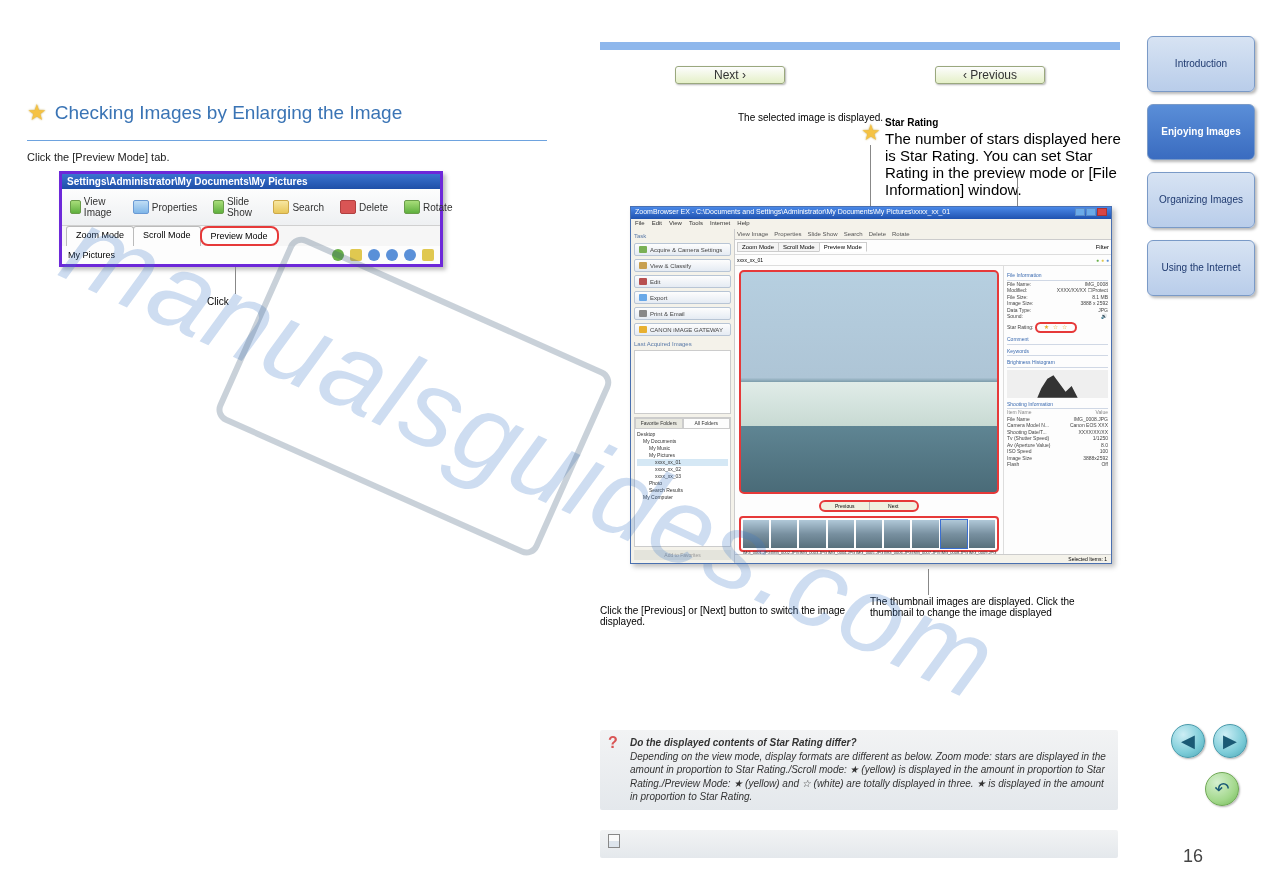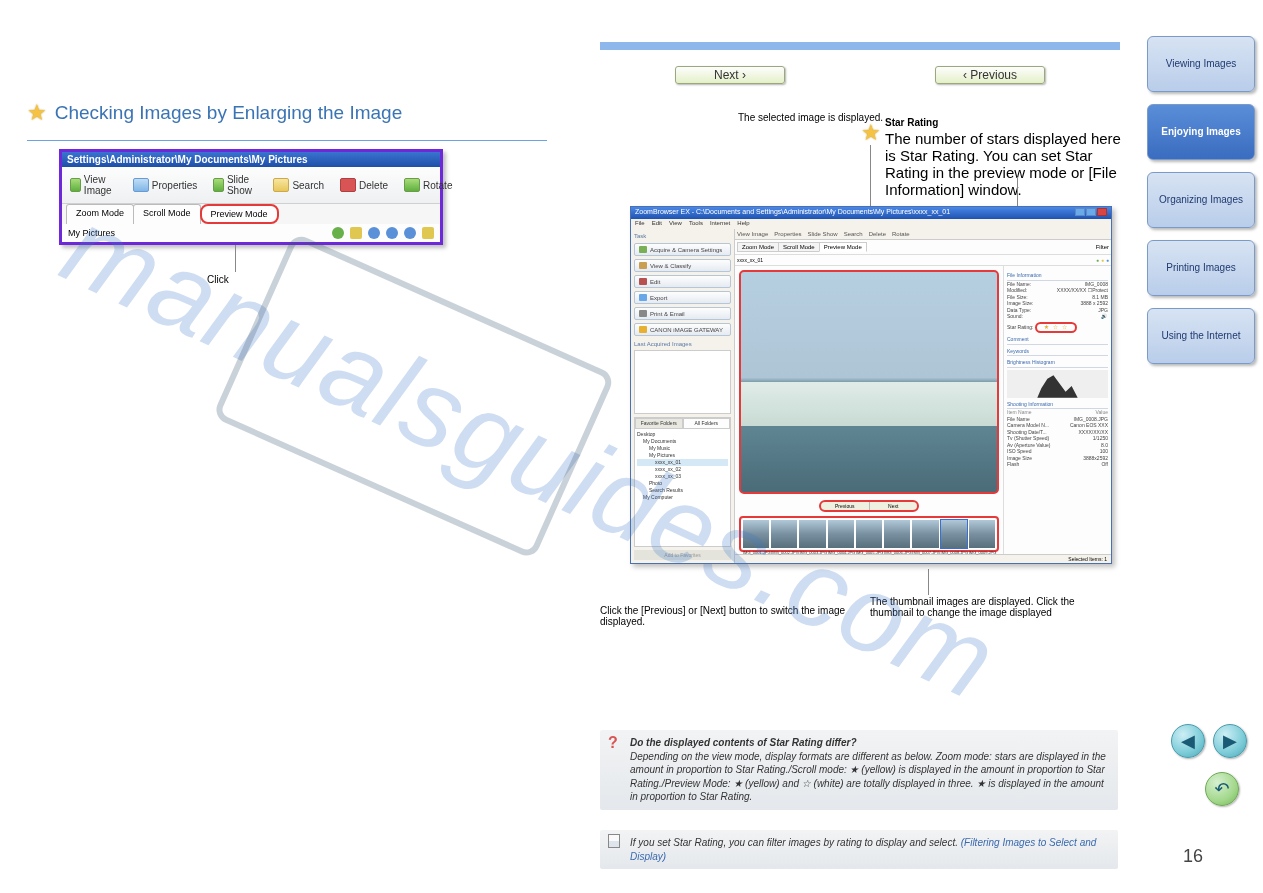--- a/index.html
+++ b/index.html
@@ -529,20 +529,21 @@
 <body>
 
 <div class="watermark">manualsguides.com</div>
 
 <div class="left-col">
   <div class="section-title">
     <span class="star">★</span>
     <span>Checking Images by Enlarging the Image</span>
   </div>
   <div class="blue-underline"></div>
+  <div class="step-text">Click the [Preview Mode] tab.</div>
 
   <div class="toolbar-screenshot">
     <div class="titlebar">Settings\Administrator\My Documents\My Pictures</div>
     <div class="toolbar-row">
       <div class="tb-btn">
           <span class="tb-icon"></span>
           <span>View Image</span>
         </div>
       <div class="tb-btn">
           <span class="tb-icon blue"></span>
@@ -811,31 +812,26 @@
 <div class="info-box q">
   <span class="qmark">?</span>
   <div class="body">
     <b>Do the displayed contents of Star Rating differ?</b><br>
     <span>Depending on the view mode, display formats are different as below. Zoom mode: stars are displayed in the amount in proportion to Star Rating./Scroll mode: ★ (yellow) is displayed in the amount in proportion to Star Rating./Preview Mode: ★ (yellow) and ☆ (white) are totally displayed in three. ★ is displayed in the amount in proportion to Star Rating.</span>
   </div>
 </div>
 
 <div class="info-box i">
   <span class="doc-icon"></span>
-  <div class="body">
-    <span>If you set Star Rating, you can filter images by rating to display and select.</span>
-    <span style="color:#3a6ab0;">(Filtering Images to Select and Display)</span>
-  </div>
 </div>
 
 <div class="side-nav">
-  <div class="nav-card">Viewing Images</div>
+  <div class="nav-card">Introduction</div>
   <div class="nav-card active">Enjoying Images</div>
   <div class="nav-card">Organizing Images</div>
-  <div class="nav-card">Printing Images</div>
   <div class="nav-card">Using the Internet</div>
 </div>
 
 <div class="round-btns">
   <div class="round-btn">◀</div>
   <div class="round-btn">▶</div>
 </div>
 <div class="round-btn return" style="position:absolute; right:24px; top:772px;">↶</div>
 
 <div class="page-num">16</div>

